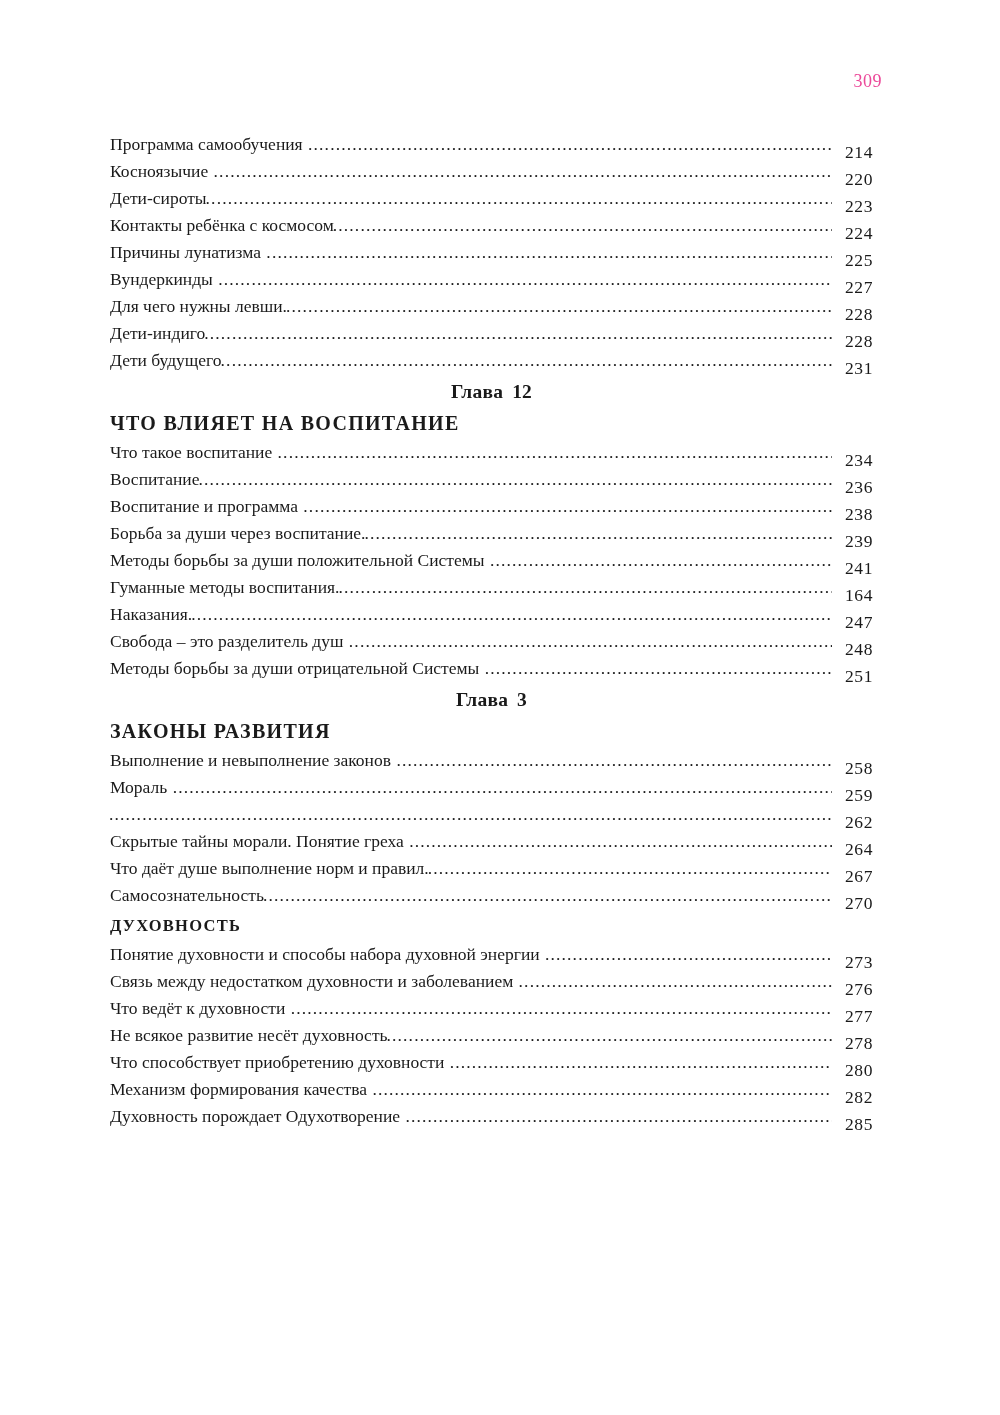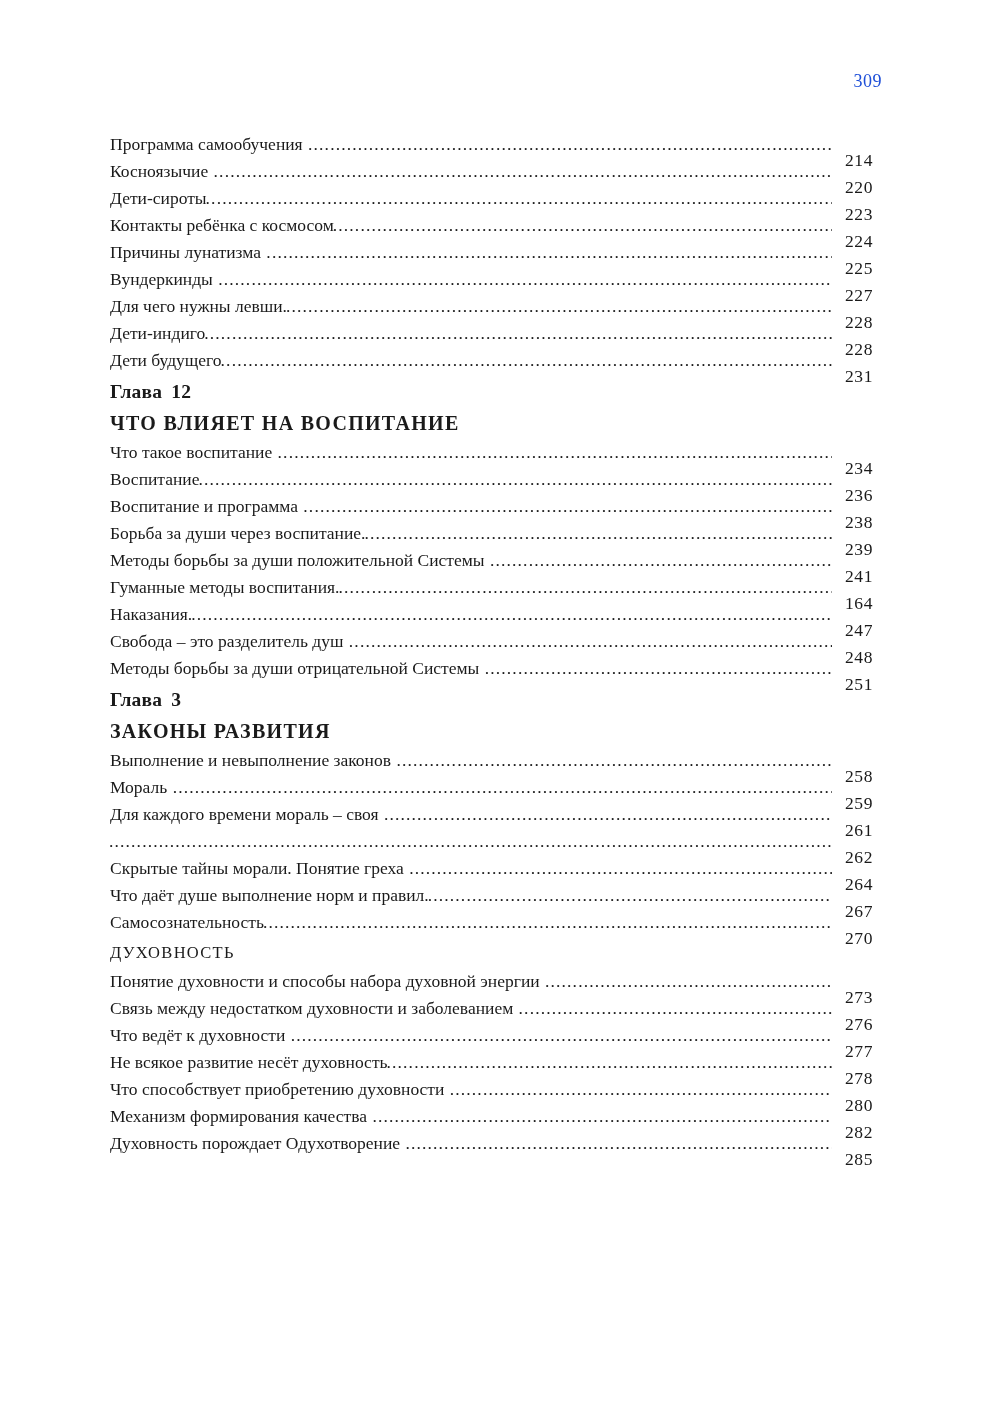--- a/index.html
+++ b/index.html
@@ -23,36 +23,36 @@
     background: #ffffff;
   }
 
   
   .folio {
     position: absolute;
     top: 71px;
     right: 118px;
     font-size: 18px;
     letter-spacing: 0.5px;
-    color: #1d4ed8;
+    color: #ec4899;
     white-space: nowrap;
   }
 
   
   .toc {
     position: absolute;
     left: 110px;
     top: 131px;
     width: 763px;
   }
 
   
   .entry {
     display: flex;
-    align-items: flex-start;
+    align-items: center;
     height: 27px;
     font-size: 17.5px;
     line-height: 27px;
     white-space: nowrap;
     font-family: Liberation Serif, serif;
   }
   .entry .title {
     flex: 0 0 auto;
     max-width: 690px;
     overflow: hidden;
@@ -92,20 +92,21 @@
   }
 
   
   .chapter-num {
     height: 31px;
     line-height: 31px;
     font-size: 19.5px;
     font-weight: bold;
     letter-spacing: 0.2px;
     padding-top: 2px;
+    text-align: center;
   }
   .chapter-num .num {
     margin-left: 9px;
   }
 
   
   .chapter-title {
     height: 31px;
     line-height: 31px;
     font-size: 20px;
@@ -114,21 +115,21 @@
     text-transform: uppercase;
     padding-top: 1px;
     font-family: Liberation Serif, serif;
   }
 
   
   .section-title {
     height: 30px;
     line-height: 30px;
     font-size: 16.5px;
-    font-weight: normal;
+    font-weight: bold;
     letter-spacing: 1.3px;
     text-transform: uppercase;
     padding-top: 2px;
   }
 </style>
 </head>
 <body>
 
 <div class="page">
 
@@ -232,25 +233,20 @@
       <div class="entry loose">
         <span class="title">Выполнение и невыполнение законов</span>
         <span class="leader"></span>
         <span class="pageno">258</span>
       </div>
       <div class="entry loose">
         <span class="title">Мораль</span>
         <span class="leader"></span>
         <span class="pageno">259</span>
       </div>
-      <div class="entry loose">
-        <span class="title">Для каждого времени мораль – своя</span>
-        <span class="leader"></span>
-        <span class="pageno">261</span>
-      </div>
       <div class="entry tight">
         <span class="leader"></span>
         <span class="pageno">262</span>
       </div>
       <div class="entry loose">
         <span class="title">Скрытые тайны морали. Понятие греха</span>
         <span class="leader"></span>
         <span class="pageno">264</span>
       </div>
       <div class="entry tight">

